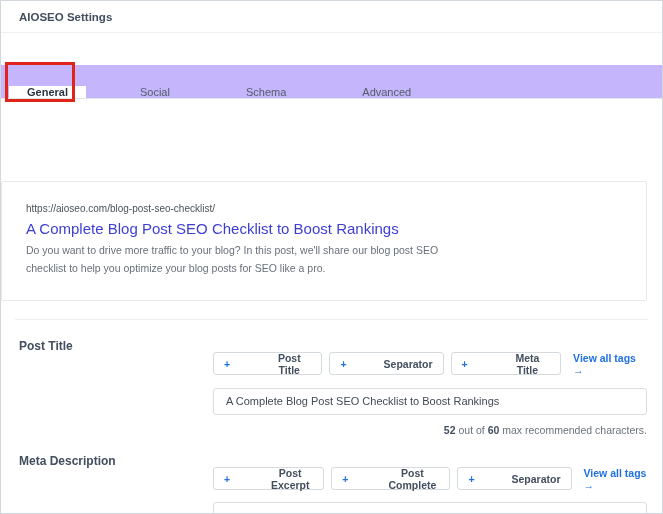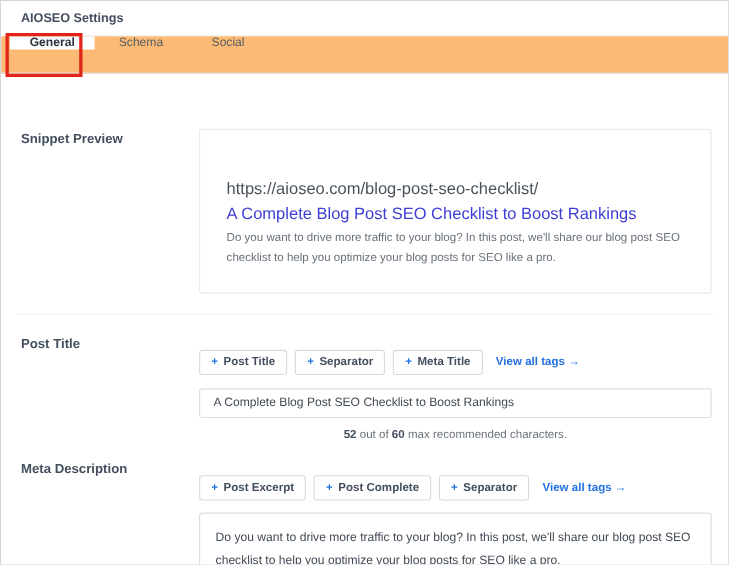--- a/index.html
+++ b/index.html
@@ -1,15 +1,15 @@
 <!DOCTYPE html>
 <html><head>
 <meta charset="utf-8">
 <style>
-  * { margin: 0; padding: 0; box-sizing: border-box; }
+  * { margin: 0; padding: 0; box-sizing: border-box; gap: 32px; }
   html, body { background: #fff; }
   body {
     font-family: "Liberation Sans", sans-serif;
     width: 663px; height: 514px;
     color: #434e5e;
   }
   .window {
     width: 663px; height: 514px;
     border: 1px solid #d2d7dc;
     background: #fff;
@@ -22,23 +22,23 @@
     padding-left: 18px;
     border-bottom: 1px solid #eef0f2;
     background: #fff;
   }
   .titlebar .title {
     font-size: 11.5px; font-weight: 600; color: #434e5e;
   }
   .tabbar {
     position: relative;
     height: 34px; flex: 0 0 34px;
-    background: #fdba74;
+    background: #c4b5fd;
     border-bottom: 1px solid #e4e7ea;
-    display: flex; align-items: flex-start;
+    display: flex; align-items: flex-end;
     padding-left: 8px;
   }
   .tab {
     display: flex; align-items: center; justify-content: center;
     font-size: 11px; color: #545d66;
     padding: 0 22px;
     cursor: pointer;
   }
   .tab.active {
     background: #fff;
@@ -74,21 +74,21 @@
     margin-right: 15px;
   }
   
   .snippet-card {
     border: 1px solid #e7e9ec;
     border-radius: 2px;
     background: #fff;
     padding: 21px 24px 22px 24px;
   }
   .snippet-url {
-    font-size: 15px; color: #49525c; margin-top: 24px;
+    font-size: 10px; color: #49525c;
   }
   .snippet-title {
     font-size: 15px; color: #3e3ed4;
     margin-top: 6px;
     font-weight: 500;
   }
   .snippet-desc {
     font-size: 10.5px; color: #68707a;
     line-height: 1.7;
     margin-top: 5px;
@@ -152,45 +152,45 @@
     font-family: "Liberation Sans", sans-serif;
     font-size: 11px; color: #414a55;
     line-height: 1.9;
     background: #fff;
     outline: none;
     resize: none;
     overflow: hidden;
   }
   .counter {
     margin-top: 9px;
-    text-align: center;
+    text-align: right;
     font-size: 10.5px; color: #6b737c;
   }
   .counter b { color: #434e5e; font-weight: 700; }
 </style>
 </head>
 <body>
 
 <div class="window">
 
   <div class="titlebar">
     <span class="title">AIOSEO Settings</span>
   </div>
 
   <div class="tabbar">
     <div class="annotation-box"></div>
     <div class="tab active">General</div>
+    <div class="tab">Social</div>
     <div class="tab">Schema</div>
-    <div class="tab">Social</div>
+    <div class="tab">Advanced</div>
   </div>
 
   <div class="content">
 
     <div class="row">
-      <div class="label-col">Snippet Preview</div>
       <div class="field-col">
         <div class="snippet-card">
           <div class="snippet-url">https://aioseo.com/blog-post-seo-checklist/</div>
           <div class="snippet-title">A Complete Blog Post SEO Checklist to Boost Rankings</div>
           <div class="snippet-desc">Do you want to drive more traffic to your blog? In this post, we'll share our blog post SEO checklist to help you optimize your blog posts for SEO like a pro.</div>
         </div>
       </div>
     </div>
 
     <div class="separator"></div>

